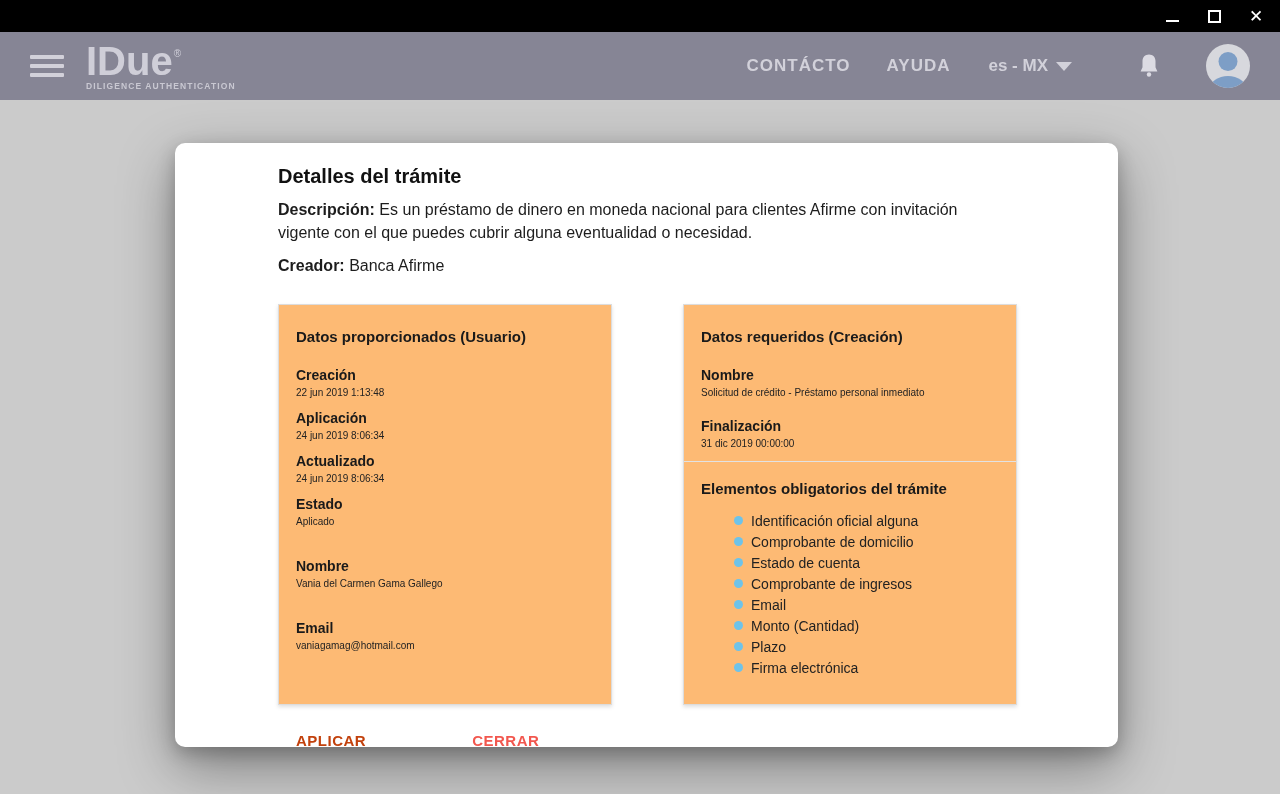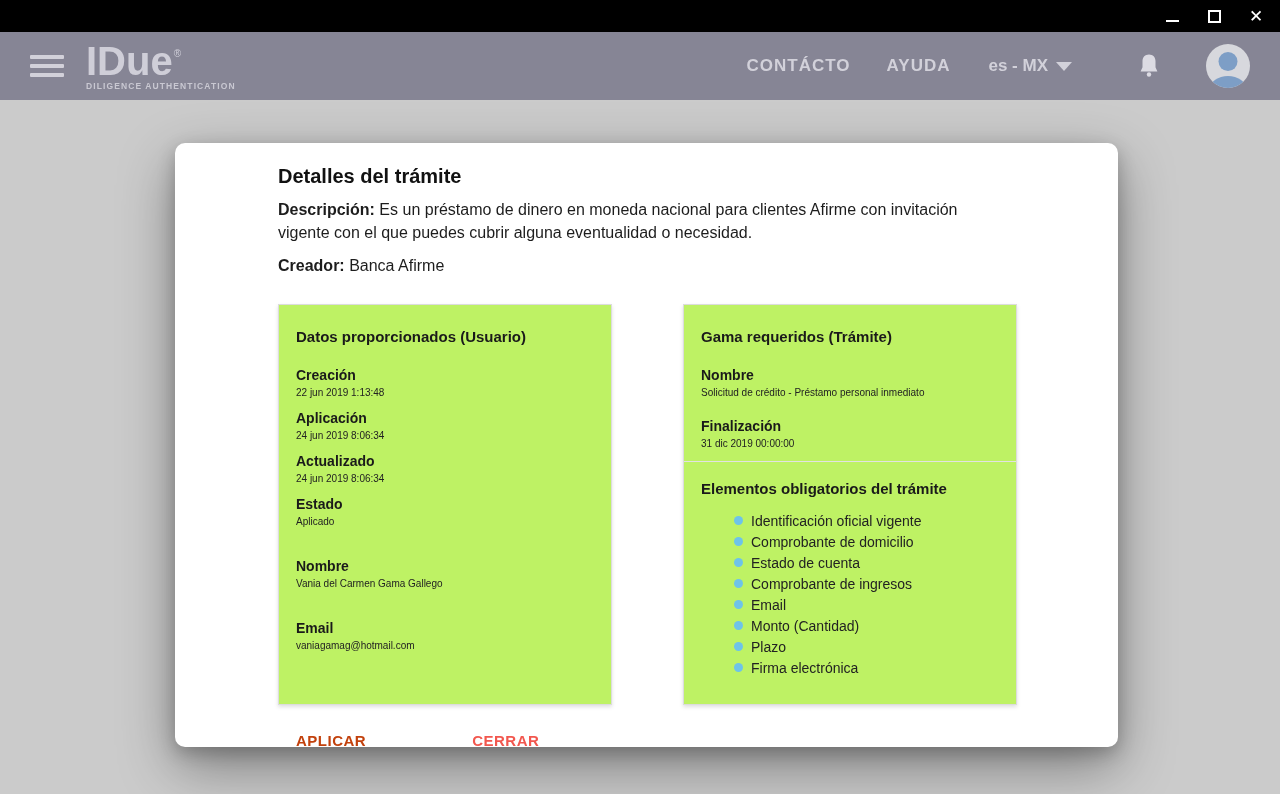--- a/index.html
+++ b/index.html
@@ -35,21 +35,21 @@
   .page { position:relative; width:1280px; height:594px; background:#cbcbcb; }
   .modal { position:absolute; left:175px; top:43px; width:943px; height:604px; background:#fff; border-radius:10px;
            box-shadow:0 20px 55px rgba(0,0,0,0.38), 0 6px 18px rgba(0,0,0,0.22);
            padding:22px 101px 0 103px; }
   .modal-title { font-size:20px; font-weight:700; color:#111; margin-bottom:10px; }
   .modal-desc { font-size:16px; line-height:23px; color:#1d1d1d; max-width:695px; }
   .modal-desc b, .modal-creator b { font-weight:700; }
   .modal-creator { font-size:16px; color:#1d1d1d; margin-top:13px; }
 
   .cards { display:flex; gap:71px; margin-top:29px; }
-  .card { width:334px; height:401px; background:#bef264; border:1px solid #dcdcdc; box-shadow:0 2px 4px rgba(0,0,0,0.13); padding:23px 17px 0 17px; overflow:hidden; }
+  .card { width:334px; height:401px; background:#fdba74; border:1px solid #dcdcdc; box-shadow:0 2px 4px rgba(0,0,0,0.13); padding:23px 17px 0 17px; overflow:hidden; }
   .card-title { font-size:15px; font-weight:700; color:#1a1a1a; margin-bottom:22px; }
   .field { margin-bottom:12px; }
   .field-label { font-size:14px; font-weight:700; color:#1a1a1a; margin-bottom:4px; }
   .field-value { font-size:10px; color:#222; }
   .gap-before { margin-top:31px; }
   .gap-before-sm { margin-top:20px; }
   .nowrap { white-space:nowrap; }
 
   .card-divider { border-top:1px solid #e2e2e2; margin:11px -17px 18px -17px; }
   .req-title { font-size:15px; font-weight:700; color:#1a1a1a; margin-bottom:13px; }
@@ -141,35 +141,35 @@
           <div class="field-label">Nombre</div>
           <div class="field-value">Vania del Carmen Gama Gallego</div>
         </div>
         <div class="field gap-before">
           <div class="field-label">Email</div>
           <div class="field-value">vaniagamag@hotmail.com</div>
         </div>
       </div>
 
       <div class="card">
-        <div class="card-title">Gama requeridos (Trámite)</div>
+        <div class="card-title">Datos requeridos (Creación)</div>
         <div class="field">
           <div class="field-label">Nombre</div>
           <div class="field-value nowrap">Solicitud de crédito - Préstamo personal inmediato</div>
         </div>
         <div class="field gap-before-sm">
           <div class="field-label">Finalización</div>
           <div class="field-value">31 dic 2019 00:00:00</div>
         </div>
         <div class="card-divider"></div>
         <div class="req-title">Elementos obligatorios del trámite</div>
         <ul class="req-list">
           <li>
               <span class="dot"></span>
-              <span>Identificación oficial vigente</span>
+              <span>Identificación oficial alguna</span>
             </li>
           <li>
               <span class="dot"></span>
               <span>Comprobante de domicilio</span>
             </li>
           <li>
               <span class="dot"></span>
               <span>Estado de cuenta</span>
             </li>
           <li>

